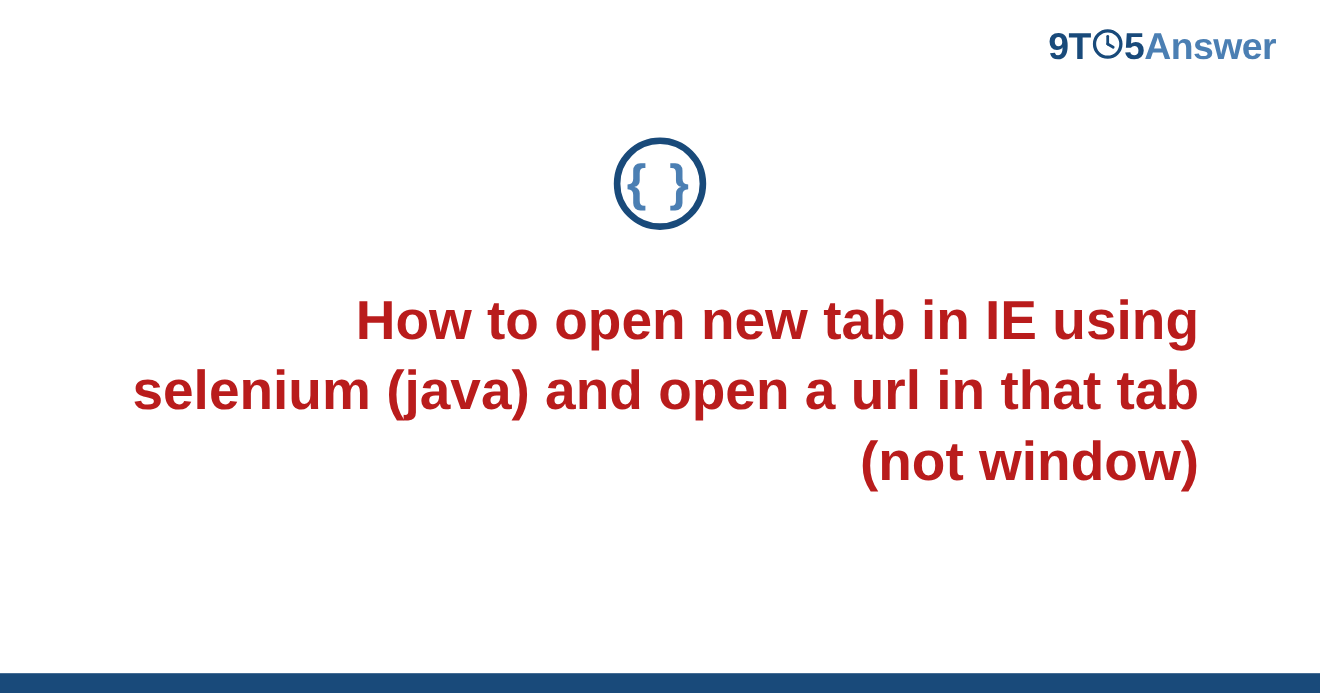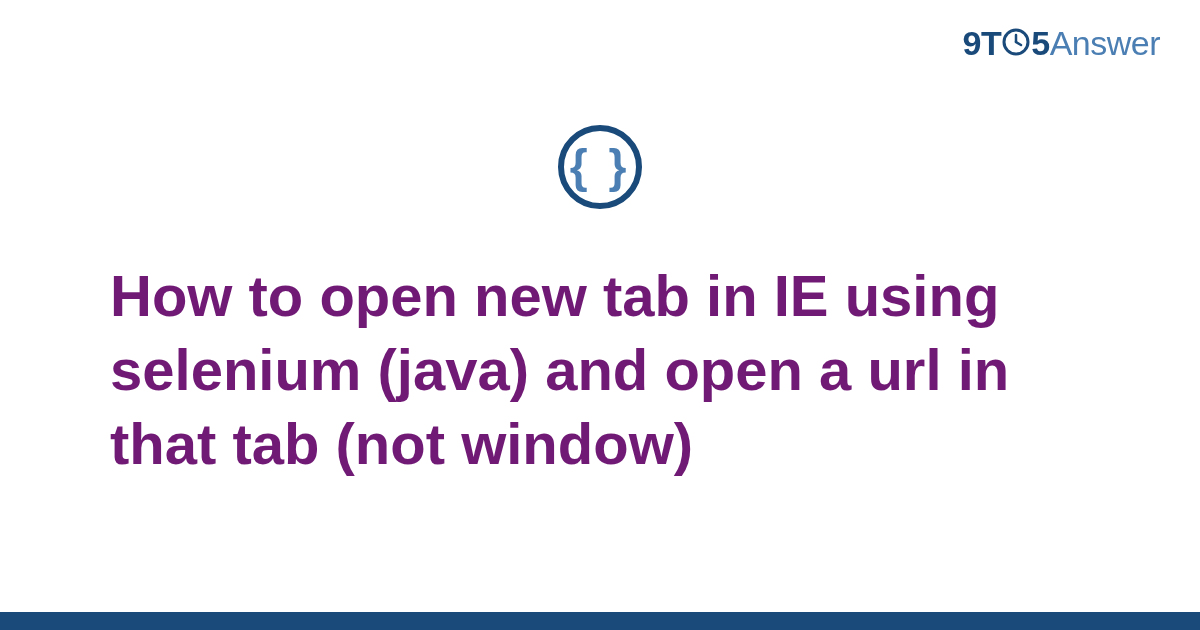--- a/index.html
+++ b/index.html
@@ -37,21 +37,21 @@
       margin: 0 1px;
       position: relative;
       top: -2px;
     }
     .logo .five {
       color: #194a7a;
       font-weight: 700;
     }
     .logo .answer {
       color: #4b7fb3;
-      font-weight: 400;
+      font-weight: 700;
     }
     .content {
       position: absolute;
       top: 125px;
       left: 0;
       right: 0;
       display: flex;
       flex-direction: column;
       align-items: center;
       padding: 0 60px;
@@ -69,24 +69,24 @@
     .braces {
       font-size: 46px;
       font-weight: 900;
       color: #4b7fb3;
       letter-spacing: 4px;
       line-height: 1;
       font-family: Arial, sans-serif;
       margin-top: -2px;
     }
     .title {
-      font-size: 58px;
+      font-size: 50px;
       font-weight: 700;
-      color: #701a75;
-      text-align: left;
+      color: #b91c1c;
+      text-align: right;
       line-height: 1.28;
       max-width: 980px;
     }
     .footer-bar {
       position: absolute;
       bottom: 0;
       left: 0;
       right: 0;
       height: 18px;
       background: #194a7a;

